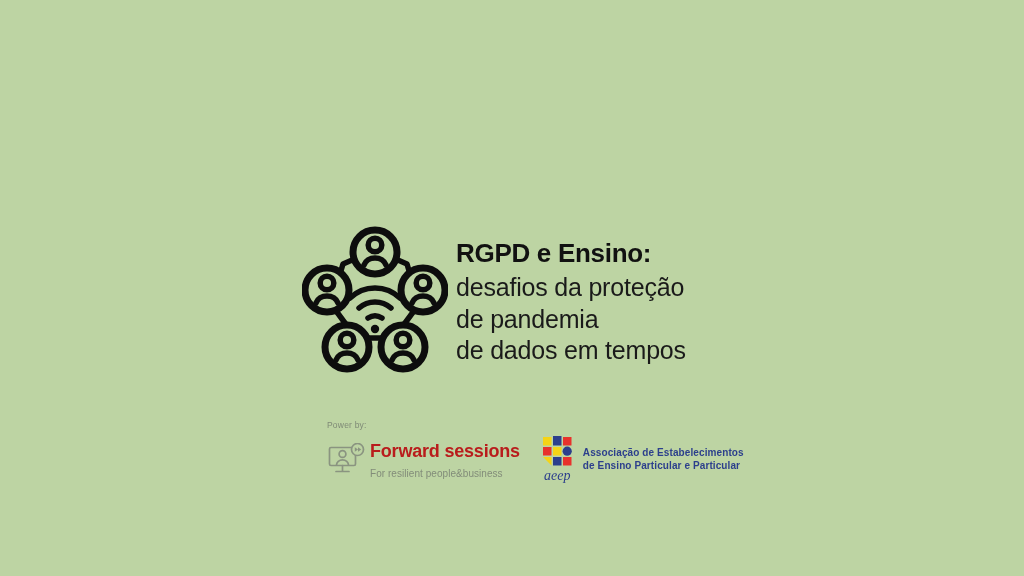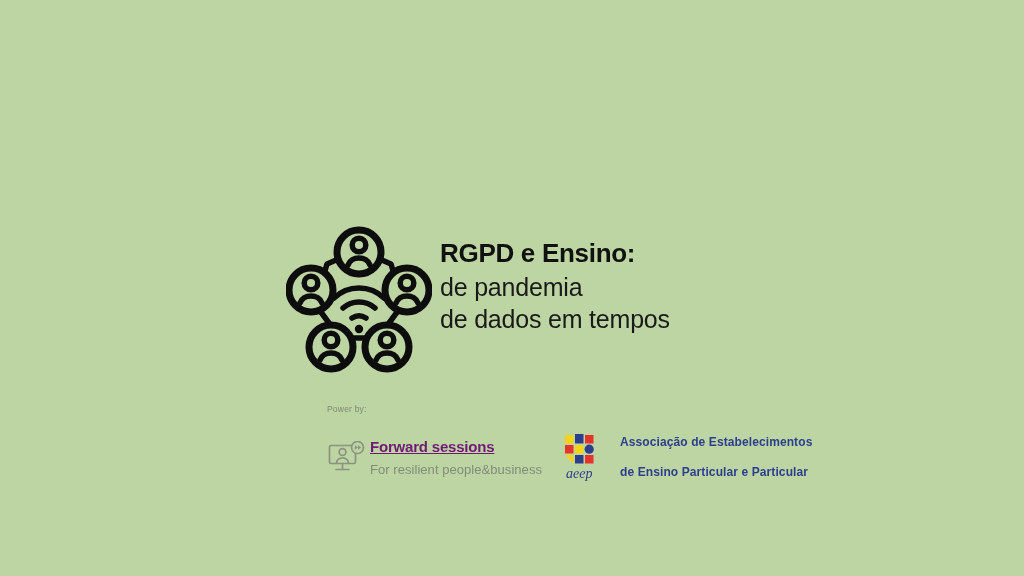--- a/index.html
+++ b/index.html
@@ -18,21 +18,21 @@
     position: relative;
     width: 1024px;
     height: 576px;
     background: #bdd4a3;
     overflow: hidden;
   }
 
   
   #title-block {
     position: absolute;
-    left: 286px;
+    left: 302px;
     top: 222px;
     display: flex;
     flex-direction: row;
     align-items: flex-start;
   }
 
   #network-logo {
     width: 146px;
     height: 150px;
     flex: 0 0 auto;
@@ -63,21 +63,21 @@
     color: #1a1a1a;
     line-height: 1.26;
     margin: 0;
     white-space: nowrap;
   }
 
   
   #credits {
     position: absolute;
     left: 327px;
-    top: 404px;
+    top: 420px;
     width: 400px;
   }
 
   #power-by {
     font-family: "Liberation Sans", sans-serif;
     font-size: 8.5px;
     color: #7f8a76;
     letter-spacing: 0.2px;
     margin: 0 0 6px 0;
   }
@@ -99,30 +99,29 @@
     height: 34px;
     flex: 0 0 auto;
   }
   #forward-words {
     margin-left: 3px;
     line-height: 1;
   }
   #forward-name {
     font-family: "Liberation Sans", sans-serif;
     font-weight: bold;
-    font-size: 15px;
-    color: #701a75;
+    font-size: 18px;
+    color: #b91c1c;
     letter-spacing: -0.2px;
     margin: 0;
     white-space: nowrap;
-    text-decoration: underline;
   }
   #forward-tagline {
     font-family: "Liberation Sans", sans-serif;
-    font-size: 13px;
+    font-size: 10px;
     color: #828c79;
     letter-spacing: 0.05px;
     margin: 9px 0 0 0;
     white-space: nowrap;
   }
 
   
   #aeep-lockup {
     display: flex;
     flex-direction: row;
@@ -134,24 +133,24 @@
     height: 48px;
     flex: 0 0 auto;
   }
   #aeep-words {
     margin-left: 9px;
     line-height: 1.28;
   }
   .aeep-line {
     font-family: "Liberation Sans", sans-serif;
     font-weight: bold;
-    font-size: 12px;
+    font-size: 10px;
     color: #2c3f8c;
     letter-spacing: 0.1px;
-    margin: 15px;
+    margin: 0;
     white-space: nowrap;
   }
 </style>
 </head>
 <body>
 
 <div id="slide">
 
   <div id="title-block">
 
@@ -194,20 +193,21 @@
       <g fill="none" stroke="#0d0d0d" stroke-width="5.5" stroke-linecap="round">
         <path d="M 48 72 a 36 36 0 0 1 50 0"></path>
         <path d="M 57 82 a 24 24 0 0 1 32 0"></path>
         <path d="M 66 92 a 13 13 0 0 1 14 0"></path>
       </g>
       <circle cx="73" cy="103" r="4.2" fill="#0d0d0d"></circle>
     </svg>
 
     <div id="title-text">
       <h1 id="main-title">RGPD e Ensino:</h1>
+      <p class="subtitle-line">desafios da proteção</p>
       <p class="subtitle-line">de pandemia</p>
       <p class="subtitle-line">de dados em tempos</p>
     </div>
   </div>
 
   <div id="credits">
 
     <p id="power-by">Power by:</p>
 
     <div id="logos-row">

